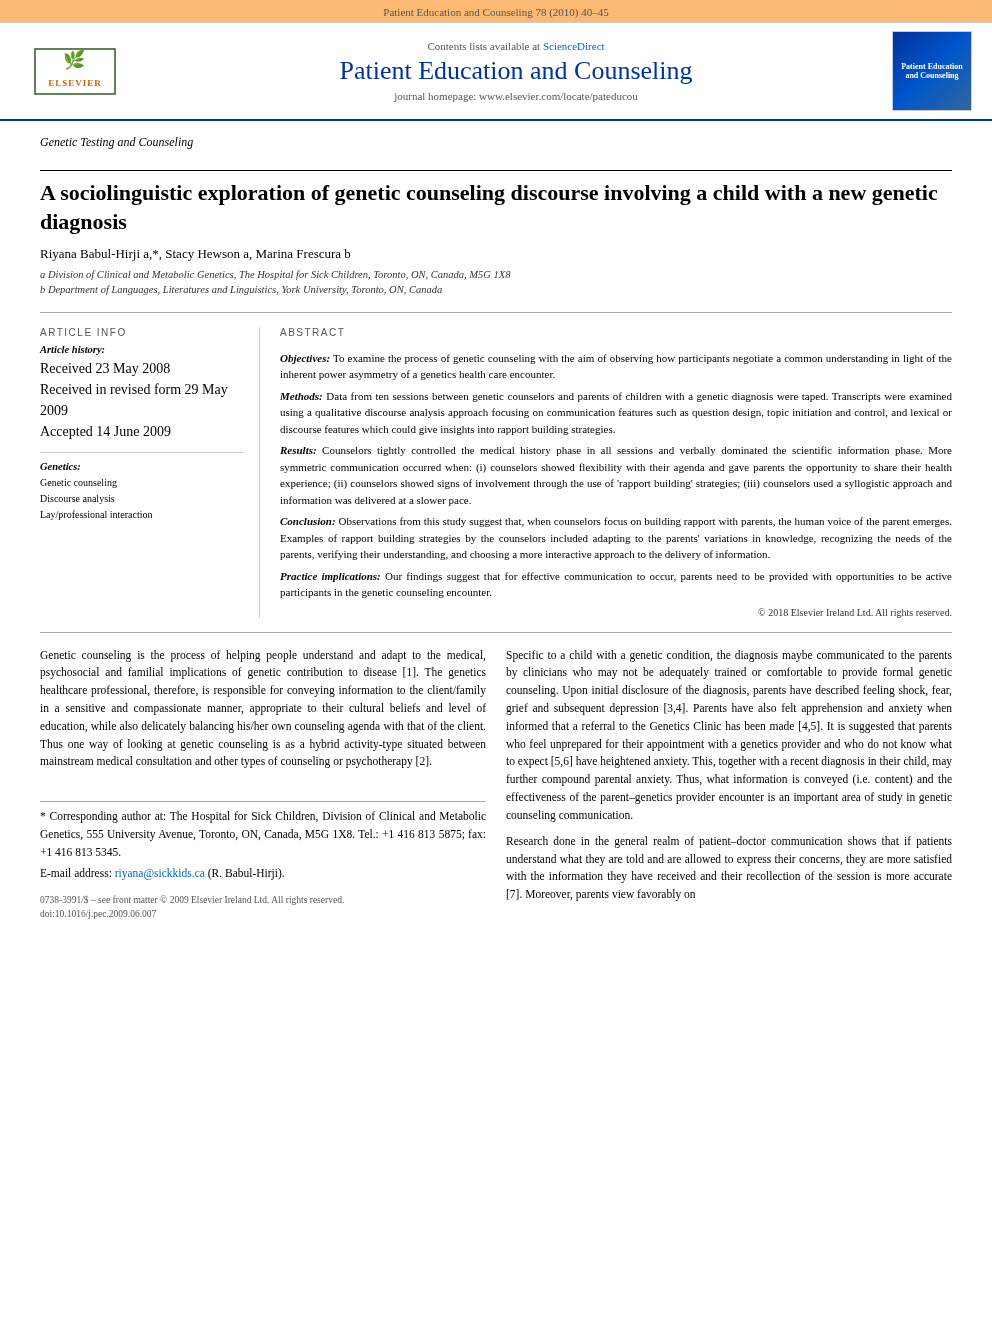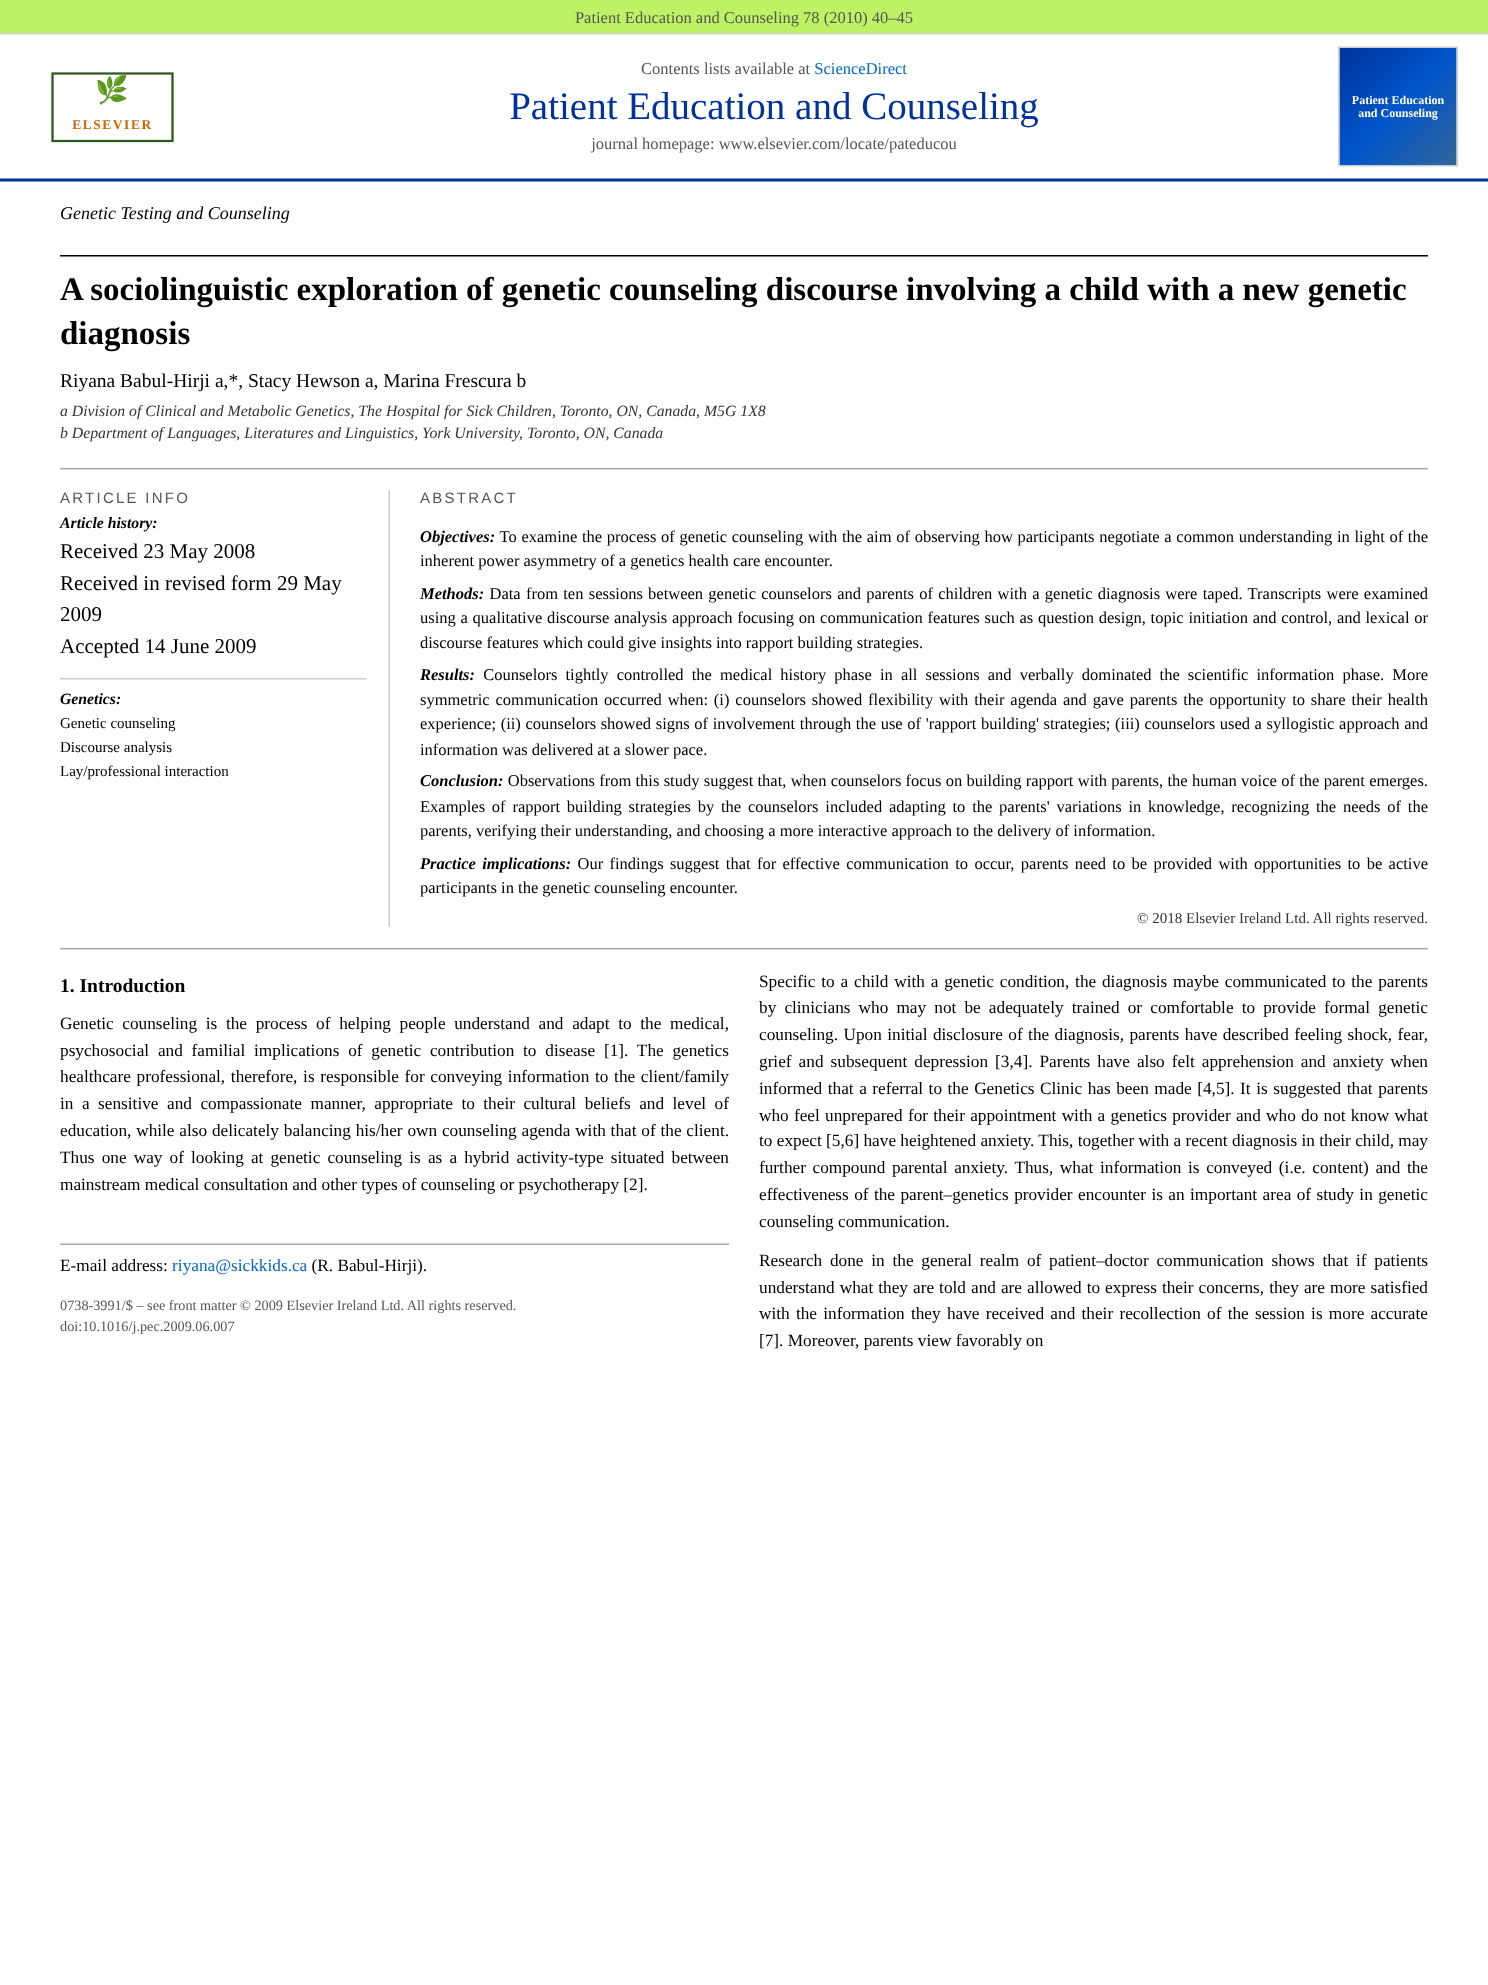--- a/index.html
+++ b/index.html
@@ -7,21 +7,21 @@
       font-family: 'Times New Roman', Times, serif;
       font-size: 13px;
       background: #fff;
       color: #000;
       width: 992px;
       min-height: 1323px;
     }
 
     
     .top-bar {
-      background: #bef264;
+      background: #fdba74;
       text-align: center;
       padding: 6px 0 4px;
       font-size: 11px;
       color: #555;
       border-bottom: 1px solid #ccc;
     }
 
     
     .journal-header {
       display: flex;
@@ -330,25 +330,25 @@
       <div class="abstract-footer">© 2018 Elsevier Ireland Ltd. All rights reserved.</div>
     </div>
 
   </div>
 
   <hr class="section-divider">
 
   <div class="body-two-col">
 
     <div class="body-col">
-      <div class="section-heading">1. Introduction</div>
       <p>Genetic counseling is the process of helping people understand and adapt to the medical, psychosocial and familial implications of genetic contribution to disease [1]. The genetics healthcare professional, therefore, is responsible for conveying information to the client/family in a sensitive and compassionate manner, appropriate to their cultural beliefs and level of education, while also delicately balancing his/her own counseling agenda with that of the client. Thus one way of looking at genetic counseling is as a hybrid activity-type situated between mainstream medical consultation and other types of counseling or psychotherapy [2].</p>
 
       <div style="margin-top: 30px;">
         <hr style="border:none; border-top:1px solid #aaa; margin-bottom:6px;">
+        <div class="footnote-item">* Corresponding author at: The Hospital for Sick Children, Division of Clinical and Metabolic Genetics, 555 University Avenue, Toronto, ON, Canada, M5G 1X8. Tel.: +1 416 813 5875; fax: +1 416 813 5345.</div>
         <div class="footnote-item">
           <span>E-mail address:</span>
           <span class="blue-link">riyana@sickkids.ca</span>
           <span> (R. Babul-Hirji).</span>
         </div>
       </div>
 
       <div class="page-footer">
         <div>0738-3991/$ – see front matter © 2009 Elsevier Ireland Ltd. All rights reserved.</div>
         <div>doi:10.1016/j.pec.2009.06.007</div>

